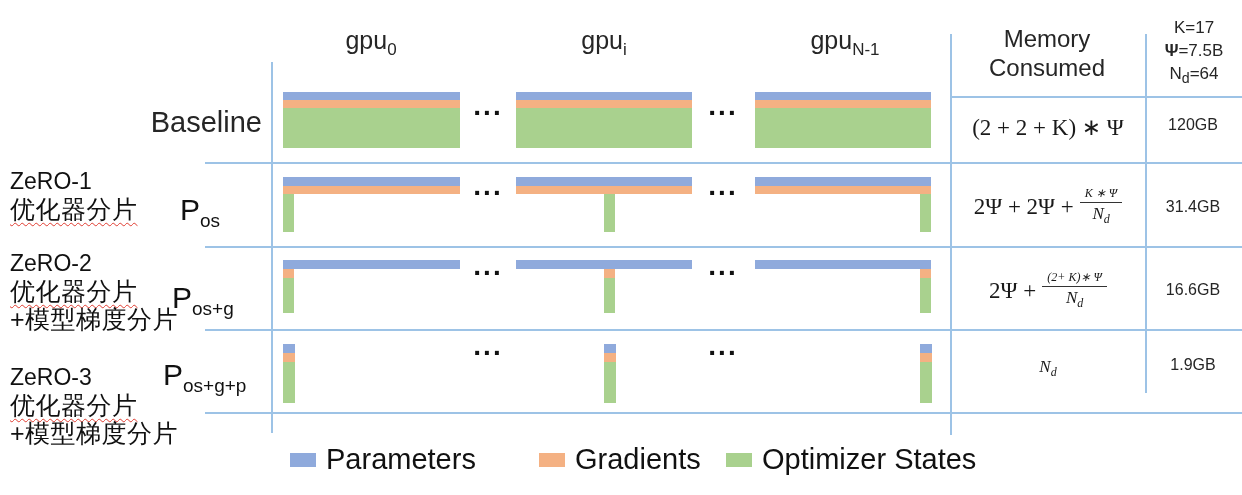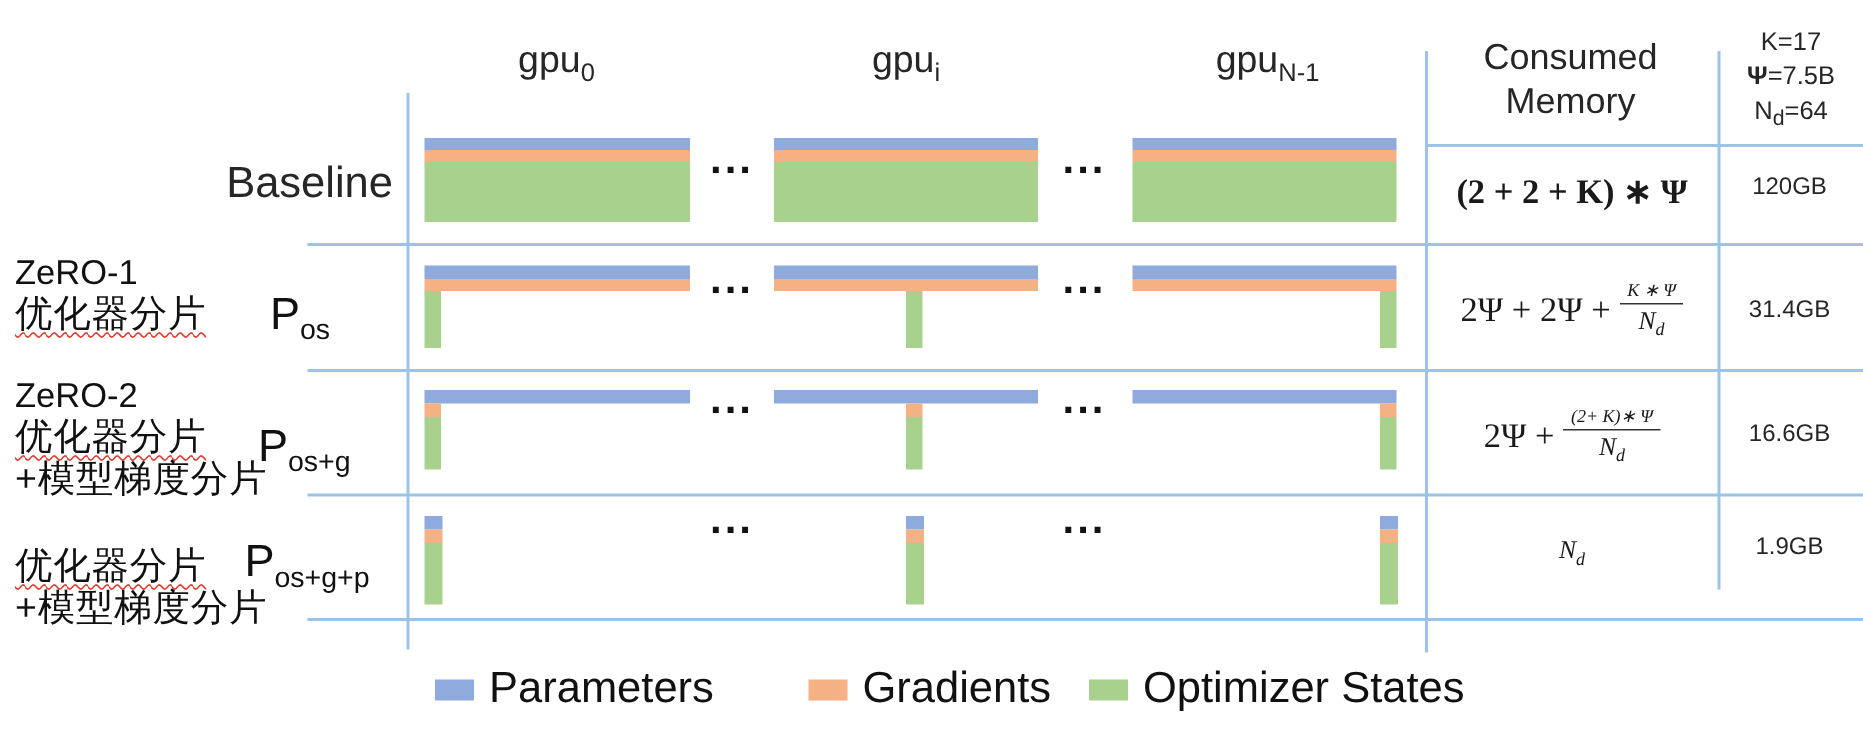--- a/index.html
+++ b/index.html
@@ -79,20 +79,21 @@
   <div class="abs zero-block" style="left:10px;top:249px;">
     <div>ZeRO-2</div>
     <div class="cn wavy">优化器分片</div>
     <div class="cn">+模型梯度分片</div>
   </div>
   <div class="abs plabel" style="left:172px;top:281px;">
     <span>P</span><sub>os+g</sub>
   </div>
 
   <div class="abs zero-block" style="left:10px;top:363px;">
+    <div>ZeRO-3</div>
     <div class="cn wavy">优化器分片</div>
     <div class="cn">+模型梯度分片</div>
   </div>
   <div class="abs plabel" style="left:163px;top:358px;">
     <span>P</span><sub>os+g+p</sub>
   </div>
 
   <div class="bar" style="left: 283px; top: 92px; width: 177px; height: 8px; background: rgb(143, 170, 220);"></div>
   <div class="bar" style="left: 283px; top: 100px; width: 177px; height: 8px; background: rgb(244, 177, 131);"></div>
   <div class="bar" style="left: 283px; top: 108px; width: 177px; height: 40px; background: rgb(169, 209, 142);"></div>
@@ -135,31 +136,31 @@
   <div class="bar" style="left: 604px; top: 344px; width: 12px; height: 9px; background: rgb(143, 170, 220);"></div>
   <div class="bar" style="left: 604px; top: 353px; width: 12px; height: 9px; background: rgb(244, 177, 131);"></div>
   <div class="bar" style="left: 604px; top: 362px; width: 12px; height: 41px; background: rgb(169, 209, 142);"></div>
   <div class="bar" style="left: 920px; top: 344px; width: 12px; height: 9px; background: rgb(143, 170, 220);"></div>
   <div class="bar" style="left: 920px; top: 353px; width: 12px; height: 9px; background: rgb(244, 177, 131);"></div>
   <div class="bar" style="left: 920px; top: 362px; width: 12px; height: 41px; background: rgb(169, 209, 142);"></div>
   <div class="abs dots" style="left:488px;top:332px;">...</div>
   <div class="abs dots" style="left:723px;top:332px;">...</div>
 
   <div class="abs mem-header" style="left:952px;top:24px;">
+    <div>Memory</div>
     <div>Consumed</div>
-    <div>Memory</div>
   </div>
 
   <div class="abs const-box" style="left:1147px;top:16px;">
     <div>K=17</div>
     <div><span class="bold">Ψ</span><span>=7.5B</span></div>
     <div><span>N</span><sub>d</sub><span>=64</span></div>
   </div>
 
-  <div class="formula abs" style="left:952px;top:103px;font-weight:bold;">
+  <div class="formula abs" style="left:952px;top:103px;">
     <span>(2 + 2 + K) ∗ Ψ</span>
   </div>
   <div class="formula abs" style="left:952px;top:183px;">
     <span class="pre">2Ψ + 2Ψ +</span>
     <span class="frac">
       <span class="num">K ∗ Ψ</span>
       <span class="den"><span>N</span><sub>d</sub></span>
     </span>
   </div>
   <div class="formula abs" style="left:952px;top:267px;">

